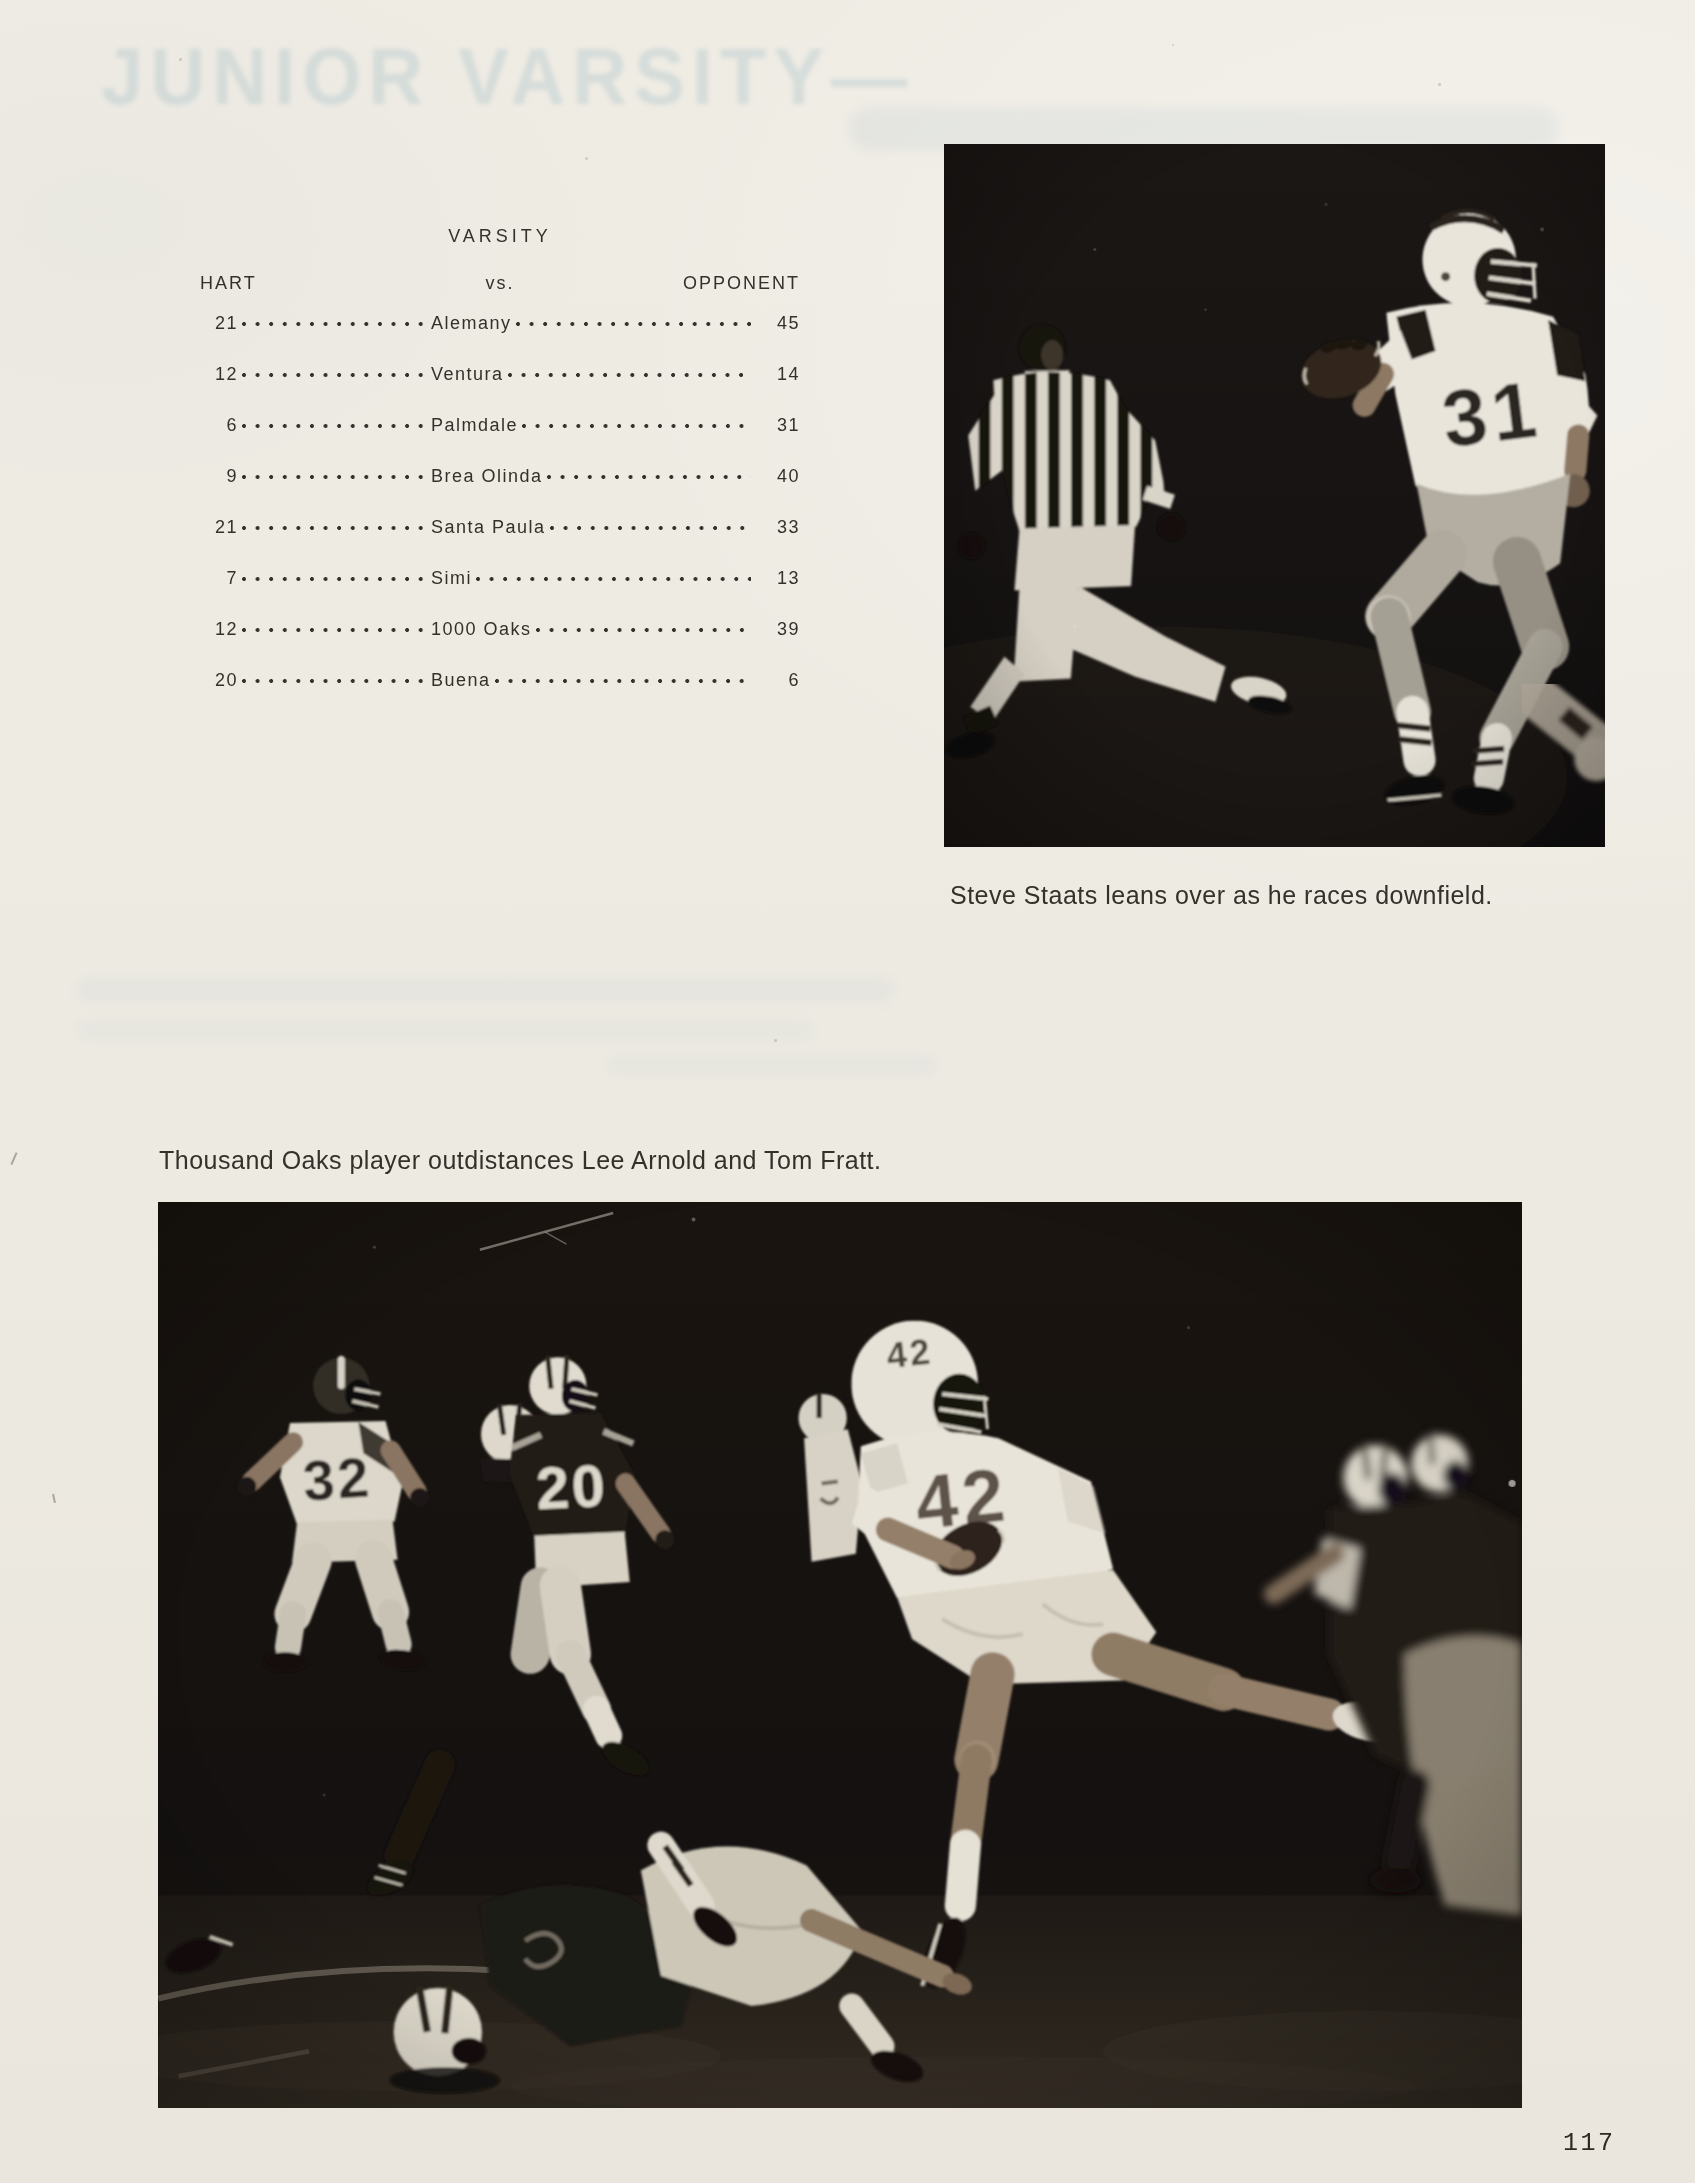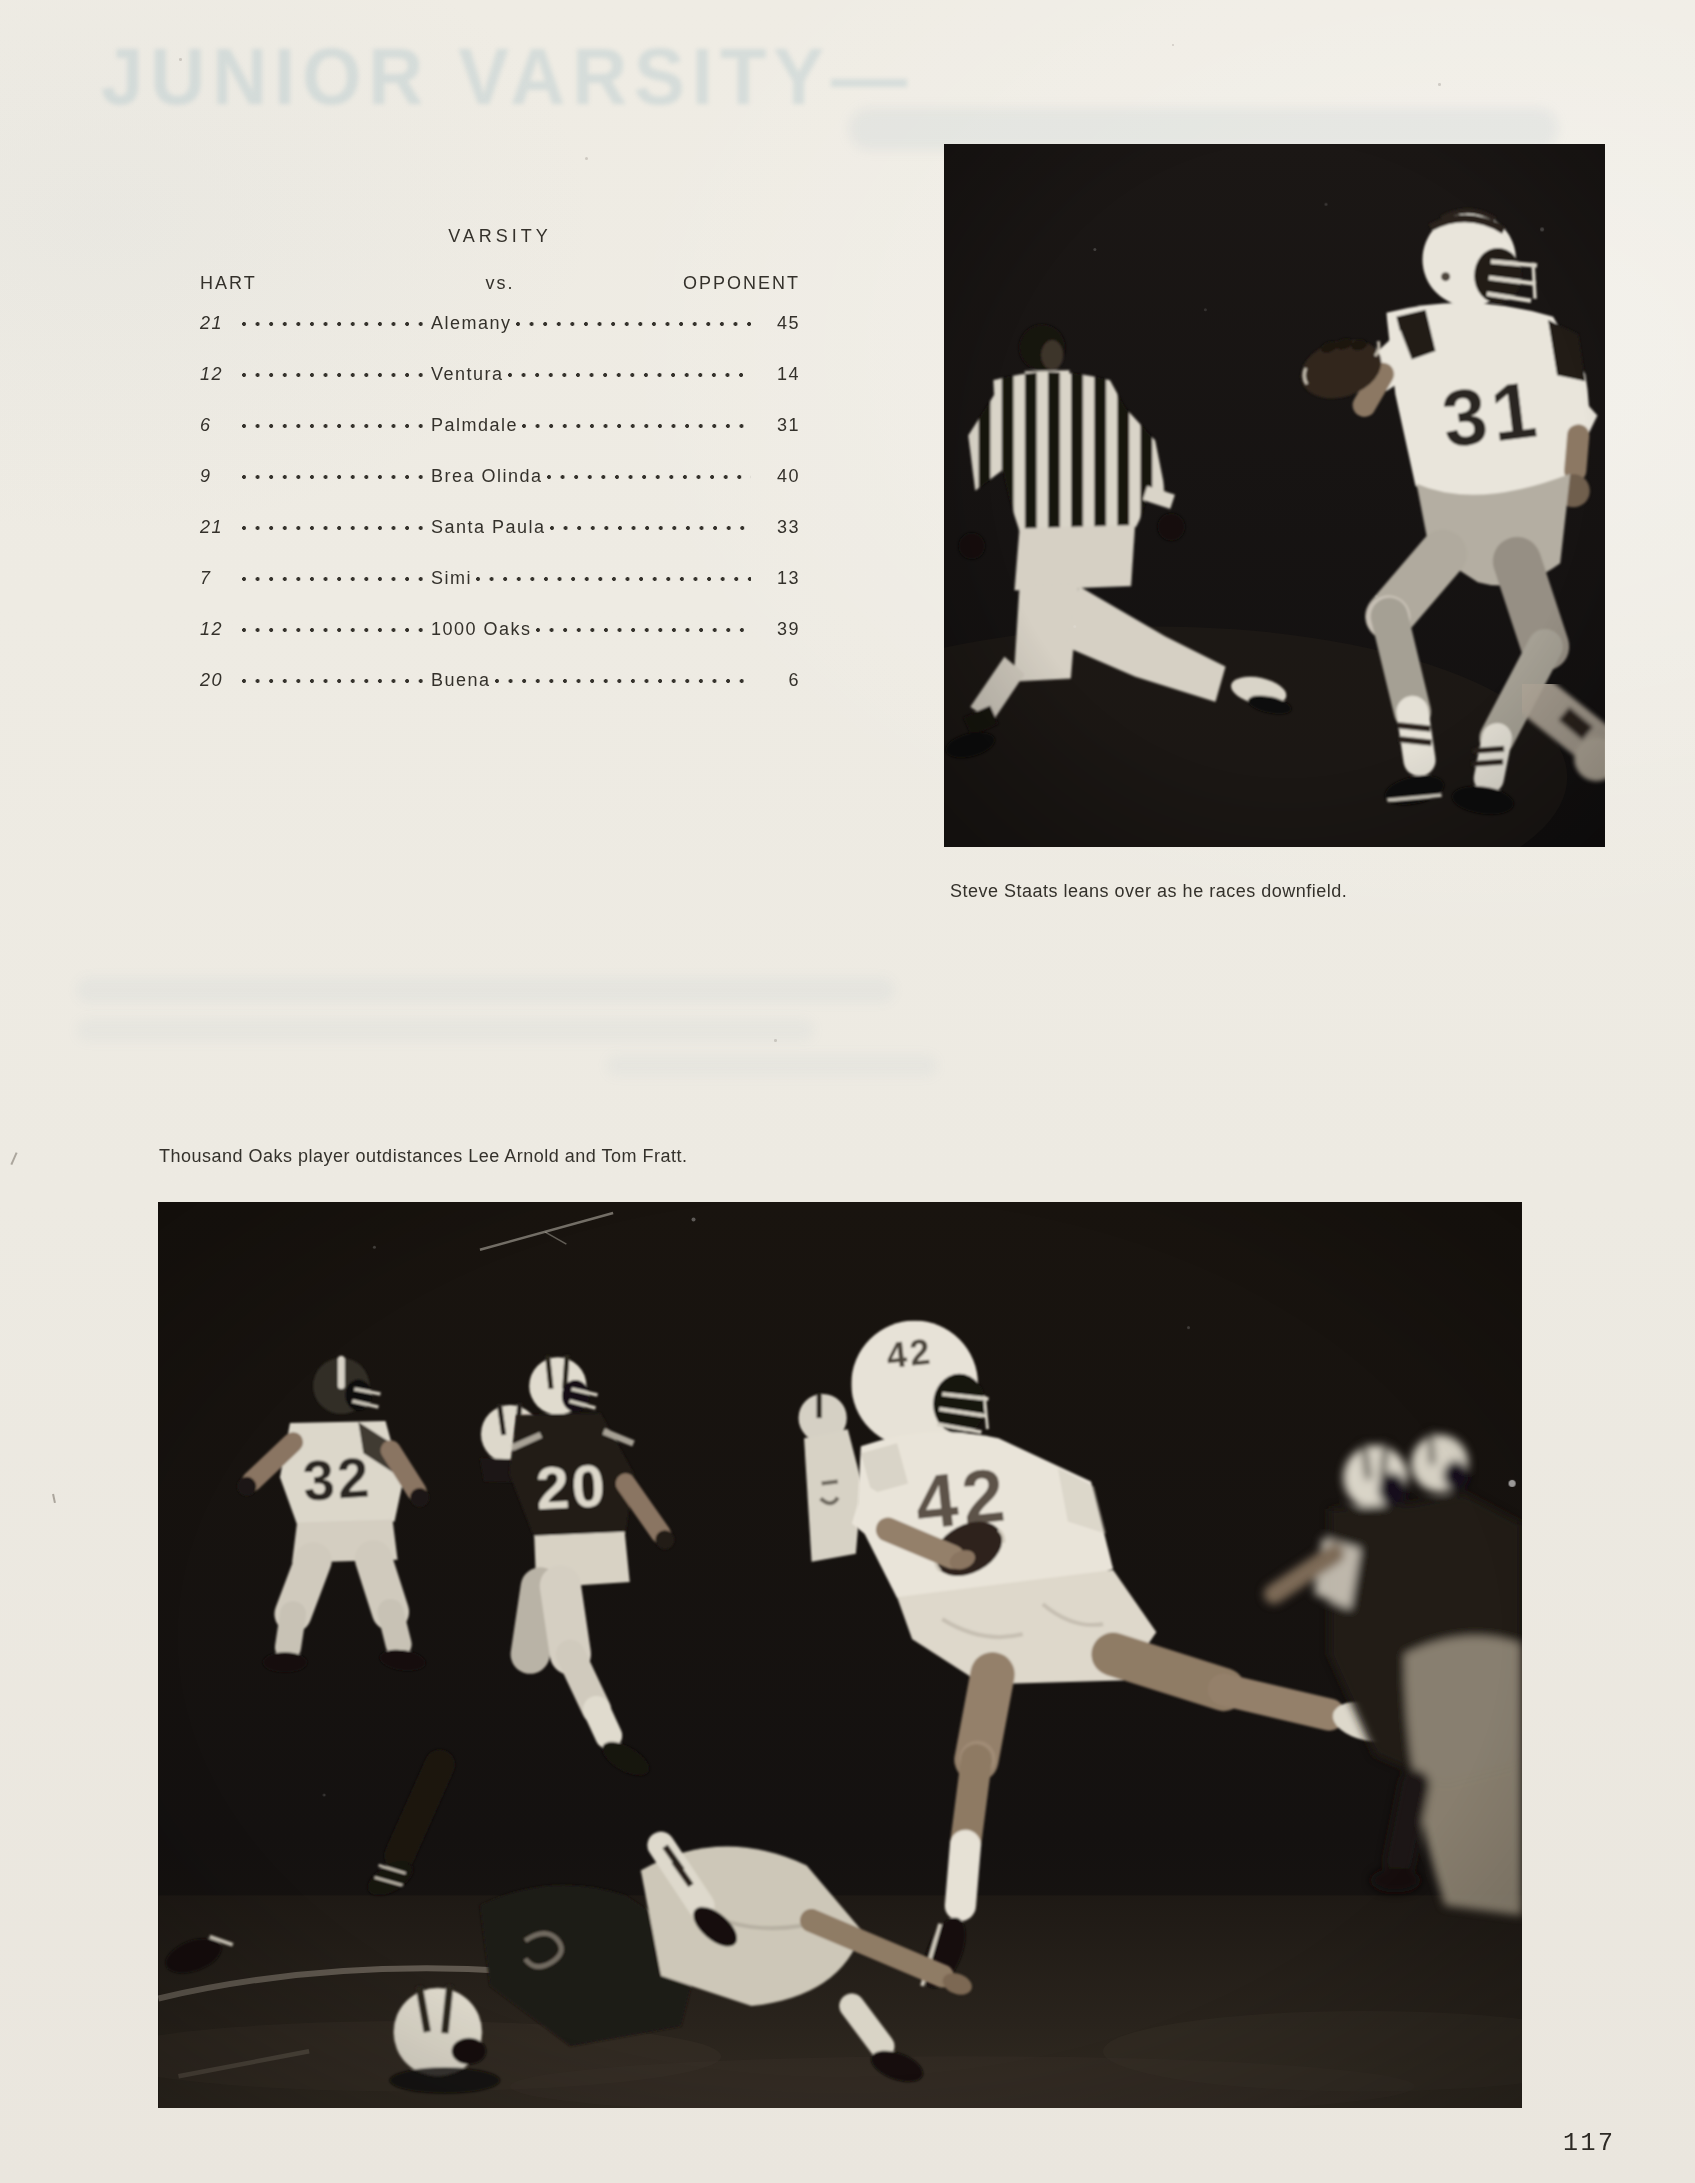--- a/index.html
+++ b/index.html
@@ -26,39 +26,39 @@
 
   
   .scores { position:absolute; left:200px; top:227px; width:600px; font-size:18px; letter-spacing:1.5px; color:#34312b; }
   .scores .title { text-align:center; letter-spacing:4px; line-height:1.1; }
   .head-row { display:flex; align-items:baseline; margin-top:26px; letter-spacing:2px; }
   .h-home { width:151px; text-align:left; }
   .h-mid  { flex:1; text-align:center; }
   .h-away { width:151px; text-align:right; }
   .rows { margin-top:-13px; }
   .score-row { display:flex; align-items:flex-end; height:51px; }
-  .hart-cell  { width:38px;  line-height:1;font-style:italic; }
+  .hart-cell  { width:38px;  text-align:right; line-height:1; }
   .opp-cell   { line-height:1;text-align:center; }
   .score-cell { width:45px;  text-align:right; line-height:1; }
   .leader {
     height:6px; margin:0 4px 4.5px 4px;
     background-image:radial-gradient(circle at 2px 3px, #35322c 1.8px, rgba(53,50,44,0) 2.2px);
     background-size:13.6px 6px; background-repeat:repeat-x;
   }
   .leader.fixed { width:185px; }
   .leader.grow  { flex:1; }
 
   
   .photo { position:absolute; background:#171312; }
   .photo.top    { left:944px; top:144px;  width:661px; height:703px; }
   .photo.bottom { left:158px;  top:1202px; width:1364px; height:906px; }
   .photo svg { display:block; width:100%; height:100%; }
   svg text { font-family:"Liberation Sans","DejaVu Sans",sans-serif; font-weight:600; }
 
-  .caption { position:absolute; font-size:18px; letter-spacing:0.5px; color:#34312b; white-space:nowrap; }
+  .caption { position:absolute; font-size:25px; letter-spacing:0.5px; color:#34312b; white-space:nowrap; }
   .cap1 { left:950px; top:881px; }
   .cap2 { left:159px;  top:1146px; }
 
   .page-number { position:absolute; left:1563px; top:2129px; font-size:25px; letter-spacing:2.5px; color:#2d2a25;font-family:Liberation Mono, monospace; }
 
   .speck { position:absolute; background:#57504637; border-radius:50%; }
   .mark  { position:absolute; width:1.5px; height:13px; background:#6a625880; }
 </style>
 </head>
 <body>

